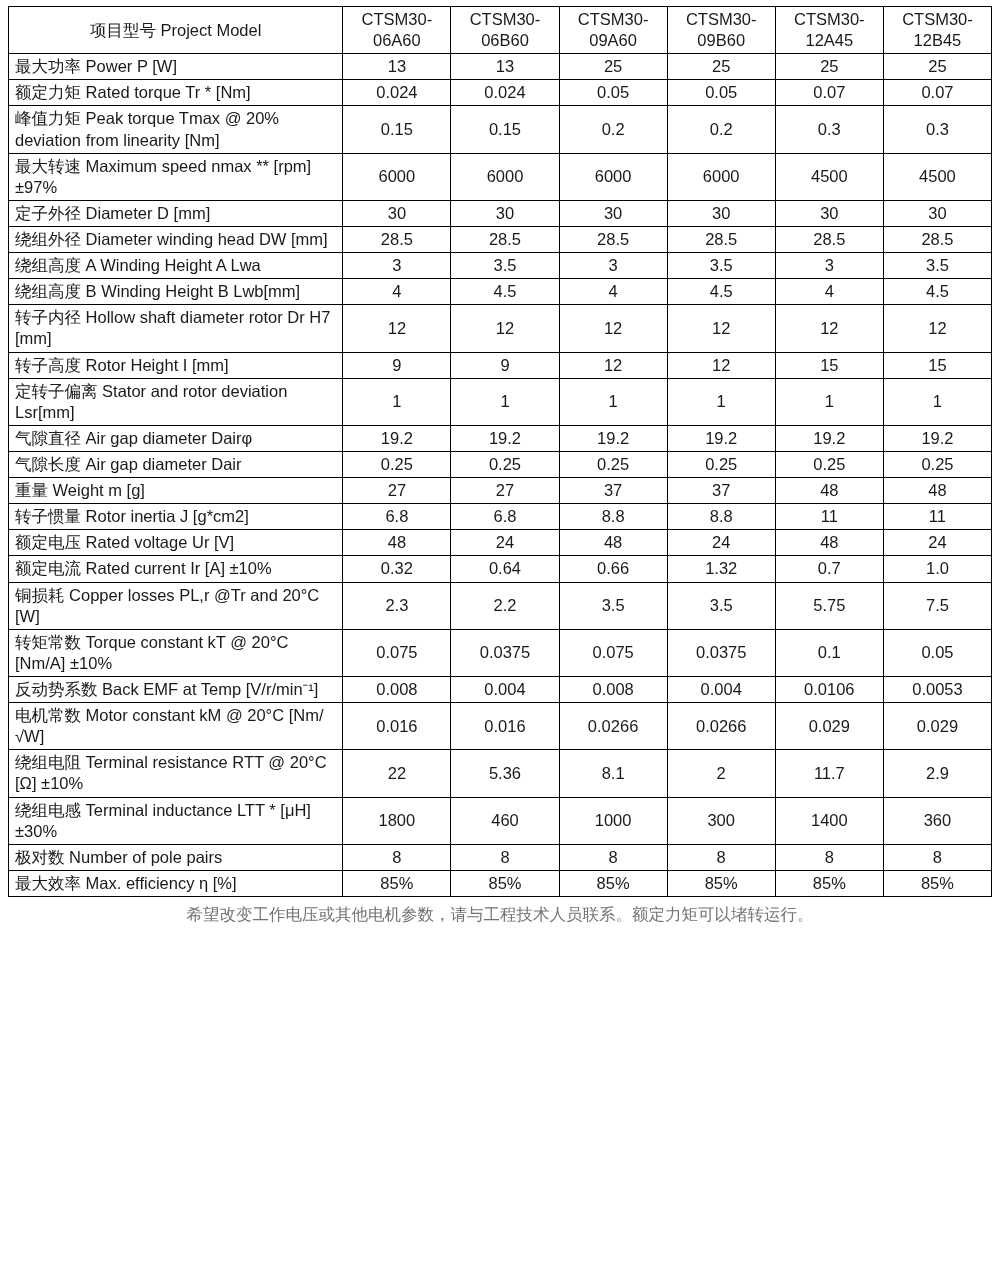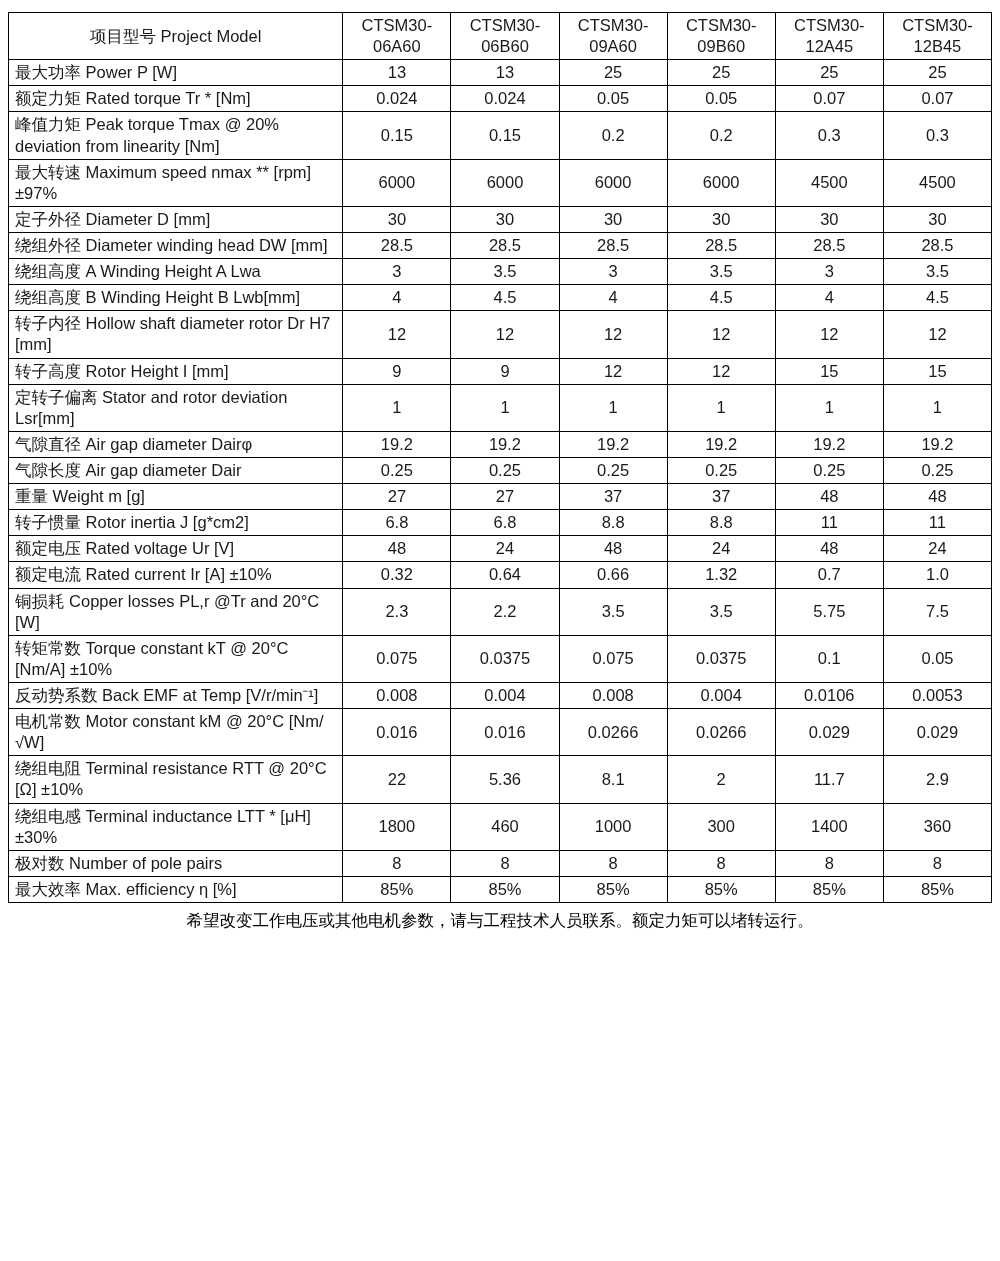--- a/index.html
+++ b/index.html
@@ -11,21 +11,21 @@
     width: 1000px;
     height: 1261px;
     font-family: "Liberation Sans", sans-serif;
     color: #1a1a1a;
     overflow: hidden;
   }
   .sheet {
     width: 1000px;
     height: 1199px;
     box-sizing: border-box;
-    padding: 12px 8px 0 8px;
+    padding: 6px 8px 0 8px;
     position: relative;
   }
   table.spec {
     border-collapse: collapse;
     table-layout: fixed;
     width: 984px;
     border: 1.5px solid #000;
   }
   table.spec col.label { width: 334px; }
   table.spec col.val   { width: 108px; }
@@ -43,21 +43,21 @@
   td.val {
     text-align: center;
   }
   td.head {
     text-align: center;
     font-size: 16.5px;
   }
   .note {
     margin-top: 7px;
     text-align: center;
-    color: #000000;
+    color: #737373;
     font-size: 16.5px;
     line-height: 1.3;
   }
 </style>
 </head>
 <body>
 
 <div class="sheet">
 
   <table class="spec">

